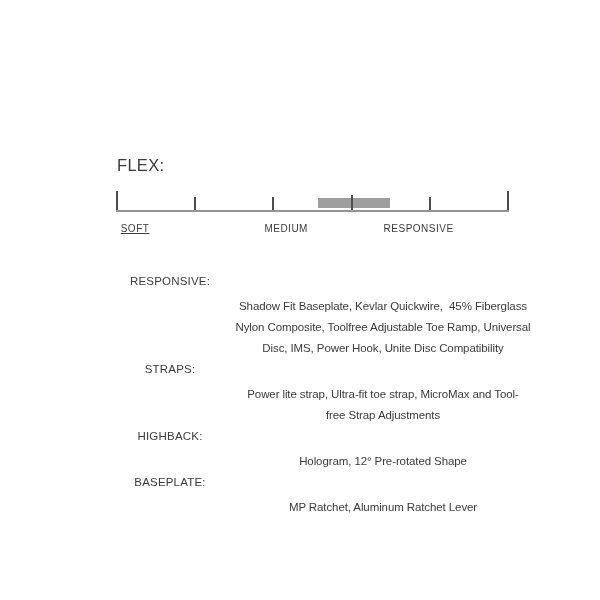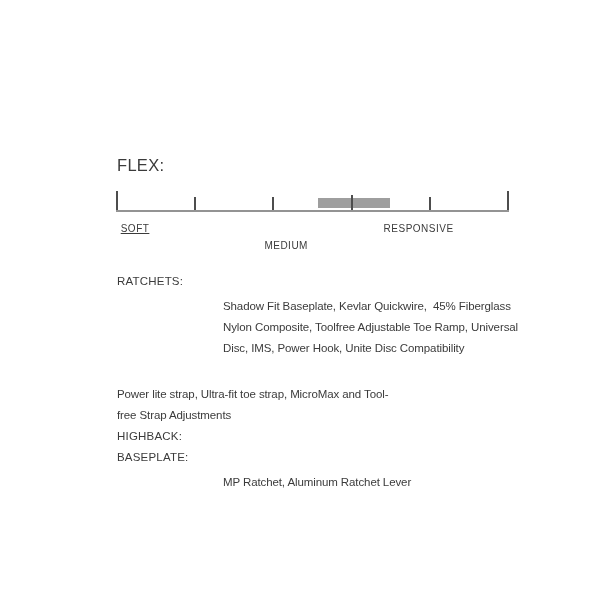--- a/index.html
+++ b/index.html
@@ -2,21 +2,21 @@
 <html style="--text: #3b3b3b; --scale-line: #939393; --tick: #4d4d4d; --indicator: #9e9e9e; --bg: #ffffff;"><head>
 <meta charset="utf-8">
 <style>
   :root{
     --text:#3b3b3b;
     --scale-line:#939393;
     --tick:#4d4d4d;
     --indicator:#9e9e9e;
     --bg:#ffffff;
   }
-  *{margin:0;padding:0;box-sizing:border-box;}
+  *{margin:0;padding:0;box-sizing:border-box;text-align:center;}
   html,body{width:600px;height:600px;}
   body{
     background:var(--bg);
     font-family:"Liberation Sans","DejaVu Sans",sans-serif;
     color:var(--text);
     position:relative;
     overflow:hidden;
   }
   .page{position:absolute;inset:0;}
 
@@ -107,40 +107,42 @@
       <div class="tick tick-mid" style="left: calc(20% - 1px);"></div>
       <div class="tick tick-mid" style="left: calc(40% - 1px);"></div>
       <div class="tick tick-center" style="left: calc(60% - 1px);"></div>
       <div class="tick tick-mid" style="left: calc(80% - 1px);"></div>
       <div class="tick tick-end" style="left: calc(100% - 2px);"></div>
     </div>
 
   <div class="flex-scale-labels">
 
   <span class="scale-label" style="left: 1.2%; text-decoration: underline;">SOFT</span>
-      <span class="scale-label center" style="left: 43.3%; margin-top: 17px;">MEDIUM</span>
+      <span class="scale-label center" style="left: 43.3%;">MEDIUM</span>
       <span class="scale-label center" style="left: 77%;">RESPONSIVE</span>
     </div>
 
   <div class="spec-table">
 
   <div class="spec-row">
-    <div class="spec-label">RATCHETS:</div>
+    <div class="spec-label">RESPONSIVE:</div>
     <div class="spec-value">Shadow Fit Baseplate, Kevlar Quickwire,  45% Fiberglass
 Nylon Composite, Toolfree Adjustable Toe Ramp, Universal
 Disc, IMS, Power Hook, Unite Disc Compatibility</div>
   </div>
 
   <div class="spec-row">
+    <div class="spec-label">STRAPS:</div>
     <div class="spec-value">Power lite strap, Ultra-fit toe strap, MicroMax and Tool-
 free Strap Adjustments</div>
   </div>
 
   <div class="spec-row">
     <div class="spec-label">HIGHBACK:</div>
+    <div class="spec-value">Hologram, 12° Pre-rotated Shape</div>
   </div>
 
 
   <div class="spec-row">
     <div class="spec-label">BASEPLATE:</div>
     <div class="spec-value">MP Ratchet, Aluminum Ratchet Lever</div>
   </div>
 </div>
 
 </div>

